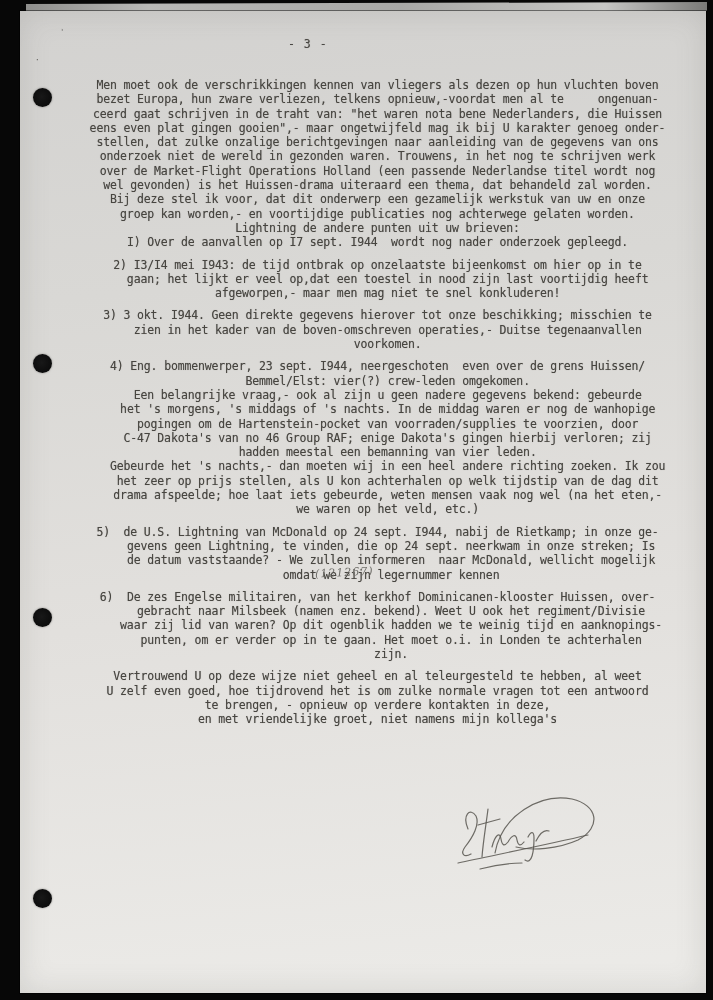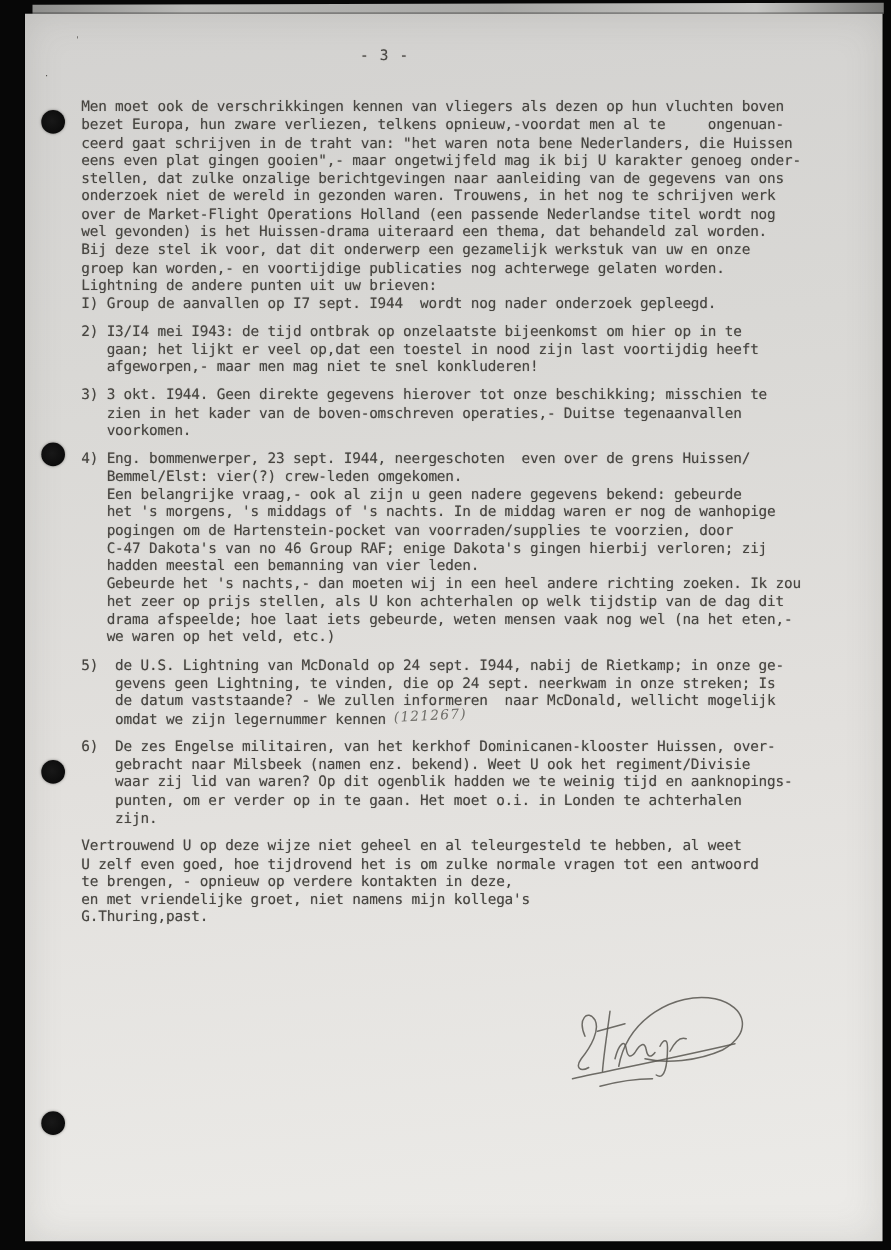--- a/index.html
+++ b/index.html
@@ -36,20 +36,21 @@
   .letter-body{
     position:absolute;left:45px;top:67px;width:625px;
     color:#474540;
     text-shadow:0 0 0.7px rgba(74,72,68,0.5);
   }
   .letter-body pre{
     margin:0;
     font-family:"DejaVu Sans Mono", monospace;
     font-size:11.5px;line-height:14.3px;letter-spacing:-0.15px;
     white-space:pre;
+    text-align:center;
   }
   .blk{margin-bottom:8px;}
   .opening{margin-bottom:17px;}
   .intro{margin-bottom:8px;}
   .item-wrap{position:relative;}
   .item6{}
   .closing{margin-bottom:13px;}
   .greet{margin-left:130px;margin-bottom:21px;}
   .sig-name{margin-left:340px;}
   .handwritten{
@@ -87,21 +88,21 @@
 stellen, dat zulke onzalige berichtgevingen naar aanleiding van de gegevens van ons
 onderzoek niet de wereld in gezonden waren. Trouwens, in het nog te schrijven werk
 over de Market-Flight Operations Holland (een passende Nederlandse titel wordt nog
 wel gevonden) is het Huissen-drama uiteraard een thema, dat behandeld zal worden.
 Bij deze stel ik voor, dat dit onderwerp een gezamelijk werkstuk van uw en onze
 groep kan worden,- en voortijdige publicaties nog achterwege gelaten worden.</pre>
 
     <pre class="blk intro">Lightning de andere punten uit uw brieven:</pre>
 
     <div class="item-wrap blk">
-      <pre>I) Group de aanvallen op I7 sept. I944  wordt nog nader onderzoek gepleegd.</pre>
+      <pre>I) Over de aanvallen op I7 sept. I944  wordt nog nader onderzoek gepleegd.</pre>
     </div>
 
     <div class="item-wrap blk">
       <pre>2) I3/I4 mei I943: de tijd ontbrak op onzelaatste bijeenkomst om hier op in te
    gaan; het lijkt er veel op,dat een toestel in nood zijn last voortijdig heeft
    afgeworpen,- maar men mag niet te snel konkluderen!</pre>
     </div>
 
     <div class="item-wrap blk">
       <pre>3) 3 okt. I944. Geen direkte gegevens hierover tot onze beschikking; misschien te
@@ -138,21 +139,20 @@
     punten, om er verder op in te gaan. Het moet o.i. in Londen te achterhalen
     zijn.</pre>
     </div>
 
     <pre class="closing">Vertrouwend U op deze wijze niet geheel en al teleurgesteld te hebben, al weet
 U zelf even goed, hoe tijdrovend het is om zulke normale vragen tot een antwoord
 te brengen, - opnieuw op verdere kontakten in deze,</pre>
 
     <pre class="greet">en met vriendelijke groet, niet namens mijn kollega's</pre>
 
-    <pre class="sig-name">G.Thuring,past.</pre>
 
   </div>
 
   <svg class="signature" width="185" height="100" viewBox="0 0 185 100">
     <path d="M 55 68 C 62 30, 100 8, 132 14 C 158 20, 162 42, 138 55 C 118 64, 92 66, 76 62"></path>
     <path d="M 28 44 C 22 30, 30 22, 36 31 C 40 39, 33 52, 25 62 C 20 69, 24 73, 31 69"></path>
     <path d="M 48 24 C 46 40, 43 58, 42 72"></path>
     <path d="M 38 40 L 60 34"></path>
     <path d="M 52 62 C 55 50, 60 46, 61 54 C 62 60, 64 62, 68 57 C 72 50, 76 48, 77 55 C 78 60, 80 62, 84 57"></path>
     <path d="M 88 52 C 91 46, 94 46, 94 53 C 94 66, 92 80, 85 75"></path>

